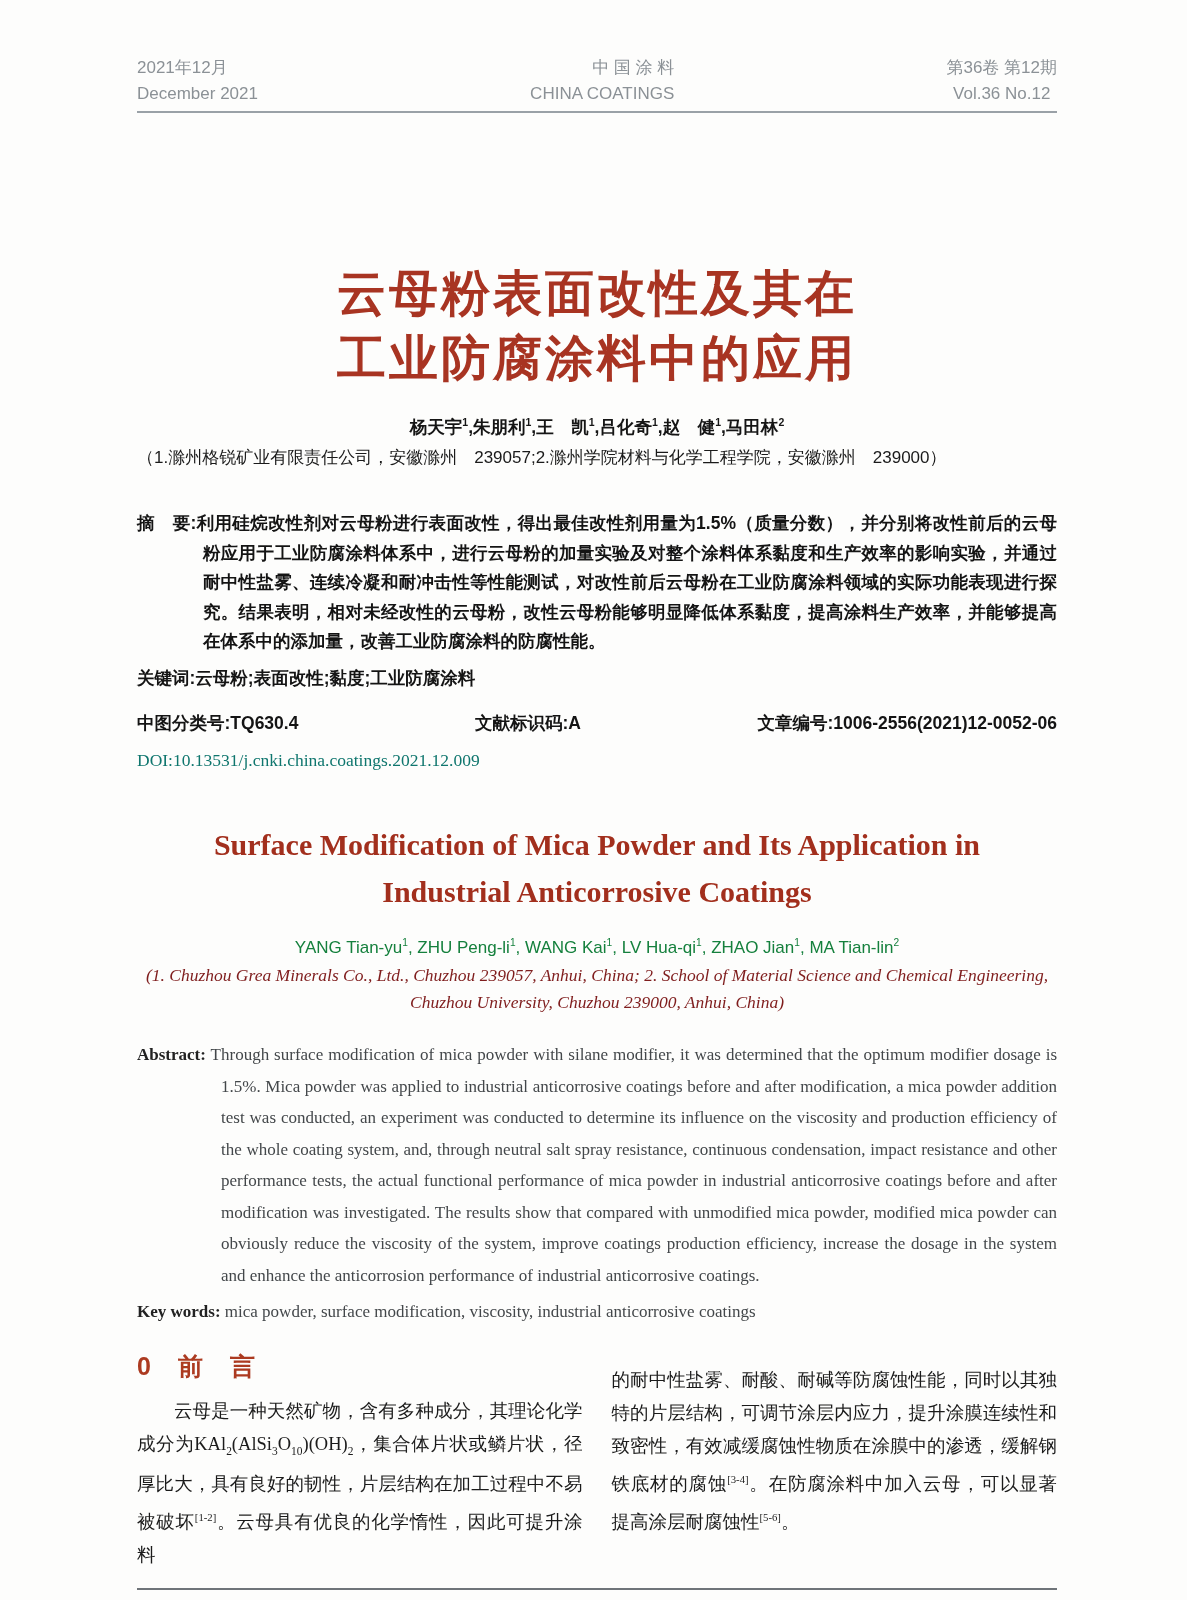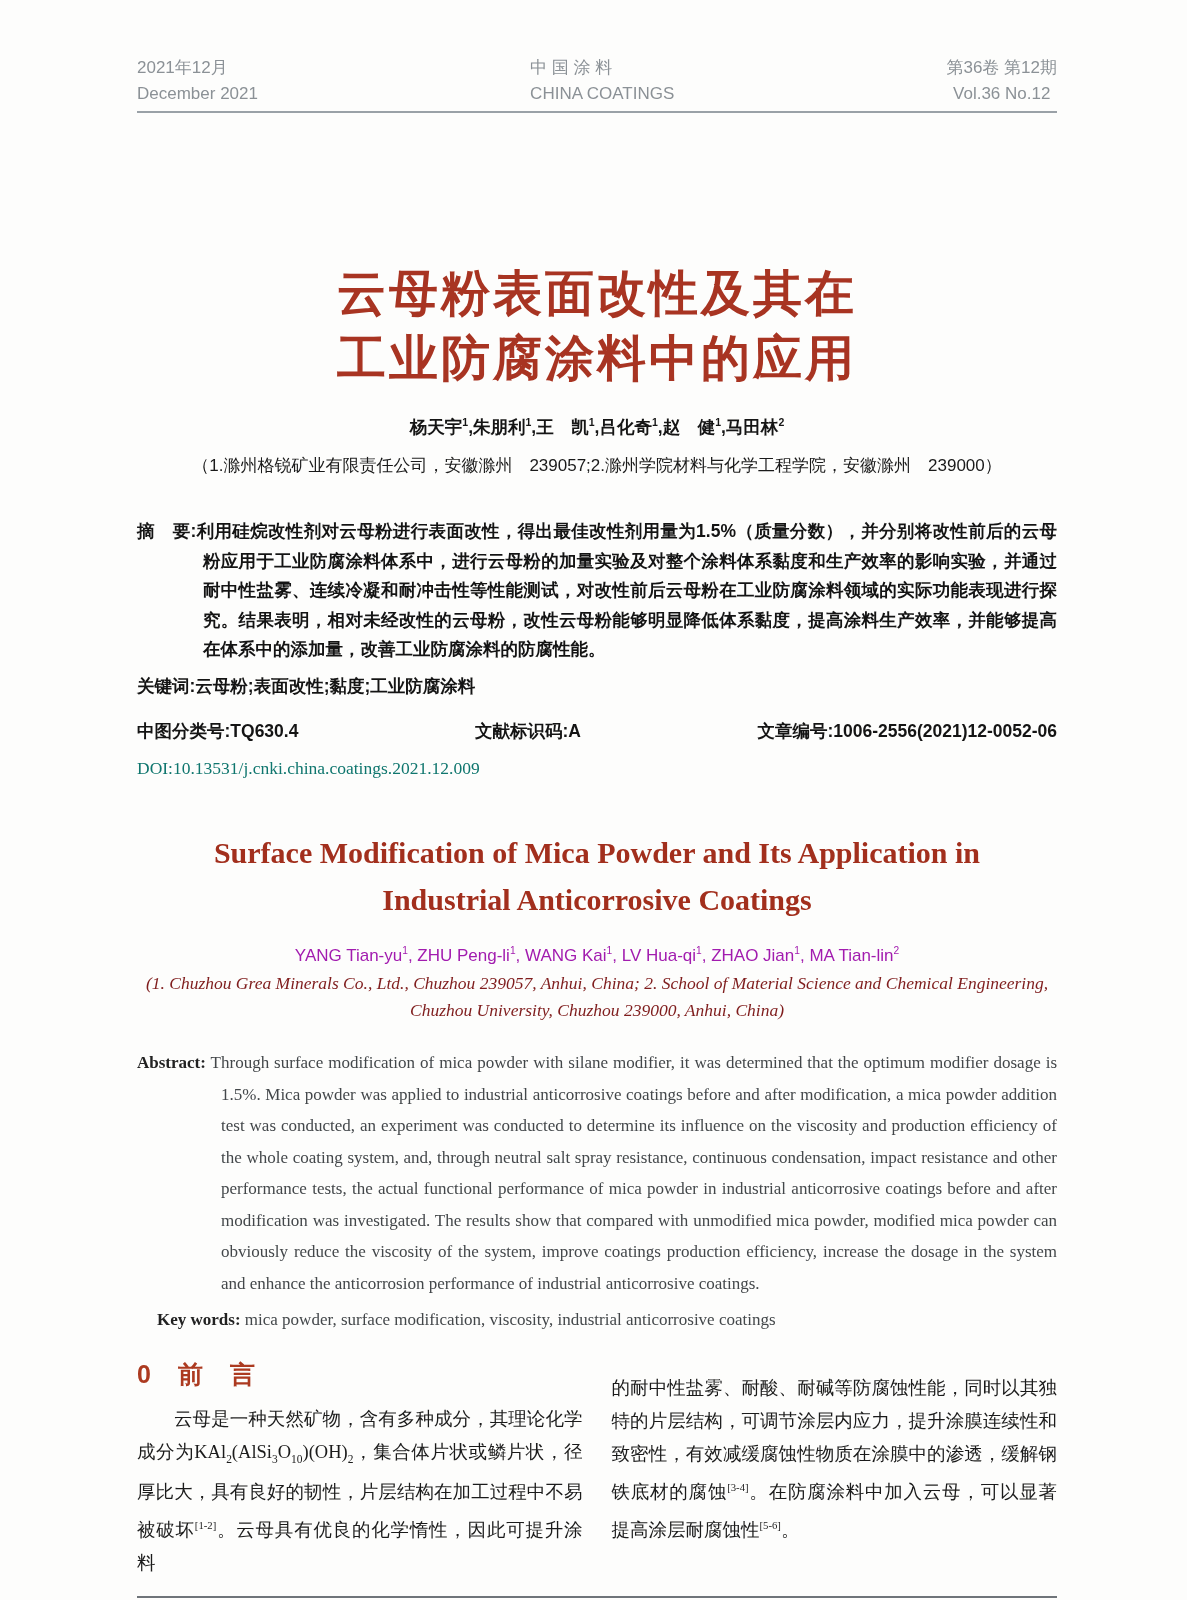--- a/index.html
+++ b/index.html
@@ -11,42 +11,42 @@
     background:#fdfdfc;
     font-family:"Liberation Sans", sans-serif;
     color:#1b1b1b;
     overflow:hidden;
   }
   .content { padding:55px 130px 0 137px; }
 
   
   .journal-header { display:flex; justify-content:space-between; color:#8b9196; font-size:17px; line-height:26px; border-bottom:2px solid #9aa1a7; padding-bottom:4px; }
   .jh-col { white-space:nowrap; }
-  .jh-center { text-align:left; }
+  .jh-center { text-align:right; }
   .jh-right { text-align:center; }
 
   
   .title-cn { margin-top:148px; text-align:center; color:#a83422; font-size:49px; line-height:65px; font-weight:900; letter-spacing:3px; }
   .authors-cn { margin-top:24px; text-align:center; font-size:17.5px; font-weight:600; color:#151515; }
   .authors-cn sup, .authors-en sup { font-size:0.6em; }
-  .affil-cn { margin-top:15px; text-align:center; font-size:17px; font-weight:500; color:#1a1a1a; }
+  .affil-cn { margin-top:7px; text-align:left; font-size:17px; font-weight:500; color:#1a1a1a; }
 
   
   .abstract-cn { margin-top:40px; font-size:17.5px; line-height:29.5px; font-weight:600; text-align:justify; padding-left:66px; text-indent:-66px; color:#141414; }
   .kw-cn { margin-top:9px; font-size:17.5px; font-weight:600; color:#141414; }
   .info-row { margin-top:21px; display:flex; justify-content:space-between; font-size:17.5px; font-weight:600; color:#141414; }
   .doi-line { margin-top:15px; font-family:"Liberation Serif", serif; font-size:17.5px; color:#0f766e; }
 
   
   .title-en { margin-top:50px; text-align:center; font-family:"Liberation Serif", serif; font-weight:700; font-size:30px; line-height:47px; color:#a22f1d; }
-  .authors-en { margin-top:22px; text-align:center; font-size:17px; color:#a21caf; }
+  .authors-en { margin-top:22px; text-align:center; font-size:17px; color:#15803d; }
   .affil-en { margin-top:5px; text-align:center; font-family:"Liberation Serif", serif; font-style:italic; font-size:17.5px; line-height:27px; color:#7f1d1d; }
   .abstract-en { margin-top:23px; font-family:"Liberation Serif", serif; font-size:17px; line-height:31.5px; color:#43474a; text-align:justify; padding-left:84px; text-indent:-84px; }
   .abstract-en .en-label, .kw-en .en-label { font-weight:700; color:#222; }
-  .kw-en { margin-top:11px; font-family:"Liberation Serif", serif; font-size:17px; color:#43474a;margin-left:20px; }
+  .kw-en { margin-top:11px; font-family:"Liberation Serif", serif; font-size:17px; color:#43474a; }
 
   
   .columns { margin-top:28px; display:flex; gap:29px; }
   .col { flex:1; font-family:"Liberation Serif", serif; font-size:18.5px; line-height:33px; text-align:justify; color:#1b1b1b; }
   .section-heading { color:#ac3a20; font-family:"Liberation Sans", sans-serif; font-size:25px; font-weight:800; margin-bottom:12px; letter-spacing:1px; }
   .col p.indent { text-indent:2em; }
   .col-right { padding-top:14px; }
   .col sup { font-size:0.58em; }
   .col sub { font-size:0.62em; }
 

